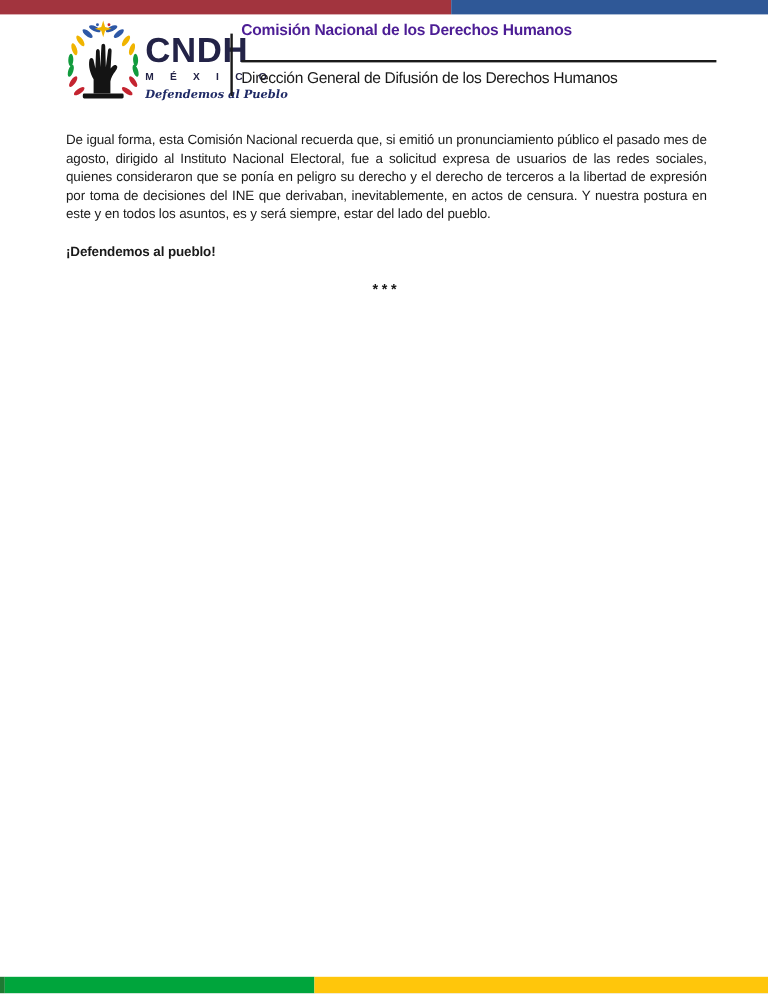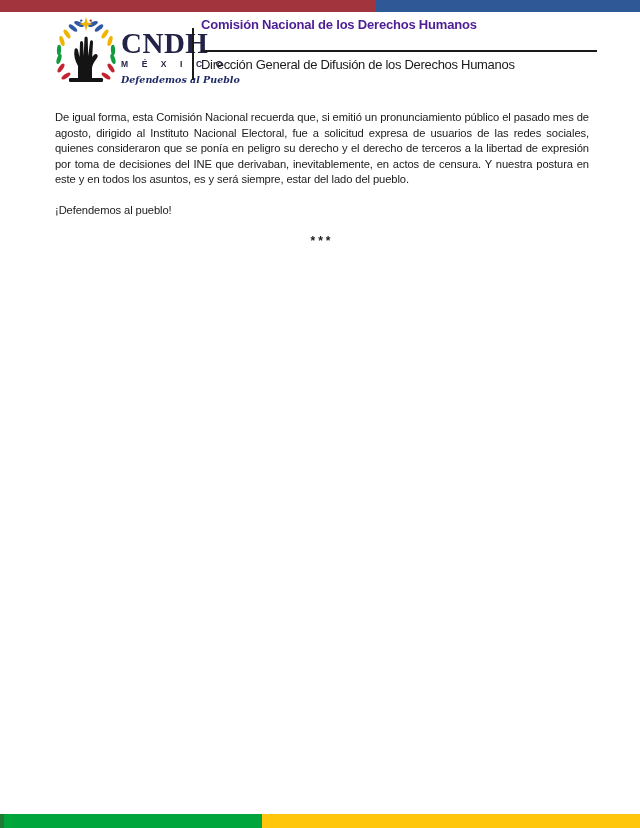--- a/index.html
+++ b/index.html
@@ -18,21 +18,20 @@
   .bottom-bar{position:absolute;top:814px;left:0;width:640px;height:14px;display:flex;}
   .bottom-bar .seg-edge{width:4px;height:100%;background:#1F7A33;}
   .bottom-bar .seg-green{width:258px;height:100%;background:#00A53C;}
   .bottom-bar .seg-yellow{flex:1;height:100%;background:#FFC60B;}
   
   .emblem{position:absolute;left:54px;top:16px;width:64px;height:72px;}
   .logo-text{position:absolute;left:121px;top:29px;width:70px;}
   .logo-acronym{
     font-weight:bold;font-size:29px;line-height:28px;letter-spacing:.5px;
     color:#232347;
-    font-family:Liberation Serif, serif;
   }
   .logo-country{
     font-size:8.5px;font-weight:bold;letter-spacing:5.6px;color:#232347;
     margin-top:2px;white-space:nowrap;
   }
   .logo-motto{
     font-family:"DejaVu Serif",serif;font-style:italic;font-weight:bold;
     font-size:9.5px;color:#1F2A66;margin-top:5px;white-space:nowrap;
   }
   .logo-divider{position:absolute;left:192px;top:28px;width:2px;height:52px;background:#1A1A1A;}
@@ -46,21 +45,21 @@
     position:absolute;left:201px;top:57px;width:430px;
     font-size:13px;font-weight:400;color:#1A1A1A;letter-spacing:-.3px;
     white-space:nowrap;
   }
   
   .doc-body{
     position:absolute;left:55px;top:110px;width:534px;
     font-size:11.2px;line-height:15.6px;color:#1A1A1A;letter-spacing:-.1px;
   }
   .doc-body p{margin:0 0 13px 0;text-align:justify;}
-  .slogan{font-weight:normal;margin-top:15px;}
+  .slogan{font-weight:bold;margin-top:15px;}
   .separator{
     margin-top:15px;text-align:center;font-weight:bold;font-size:12px;
     letter-spacing:3px;color:#1A1A1A;
   }
 </style>
 </head>
 <body>
 
 <div class="page">
 

